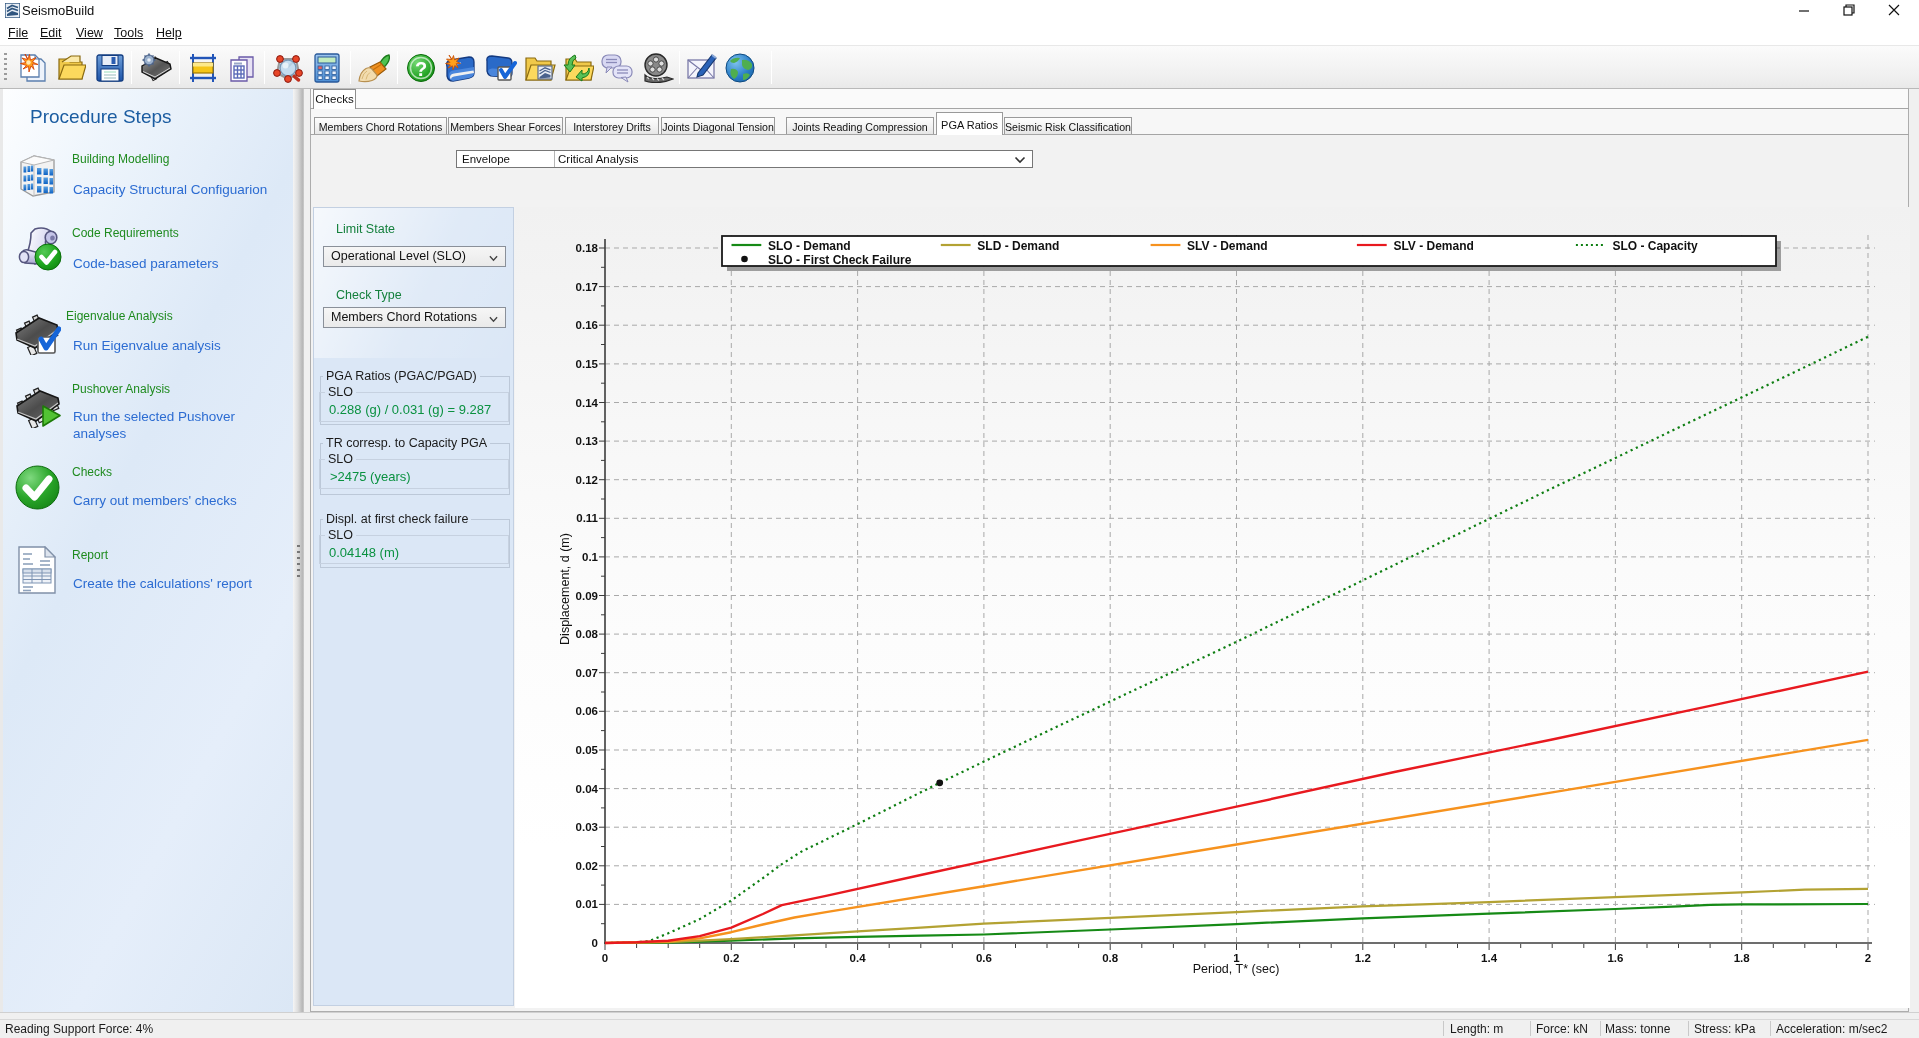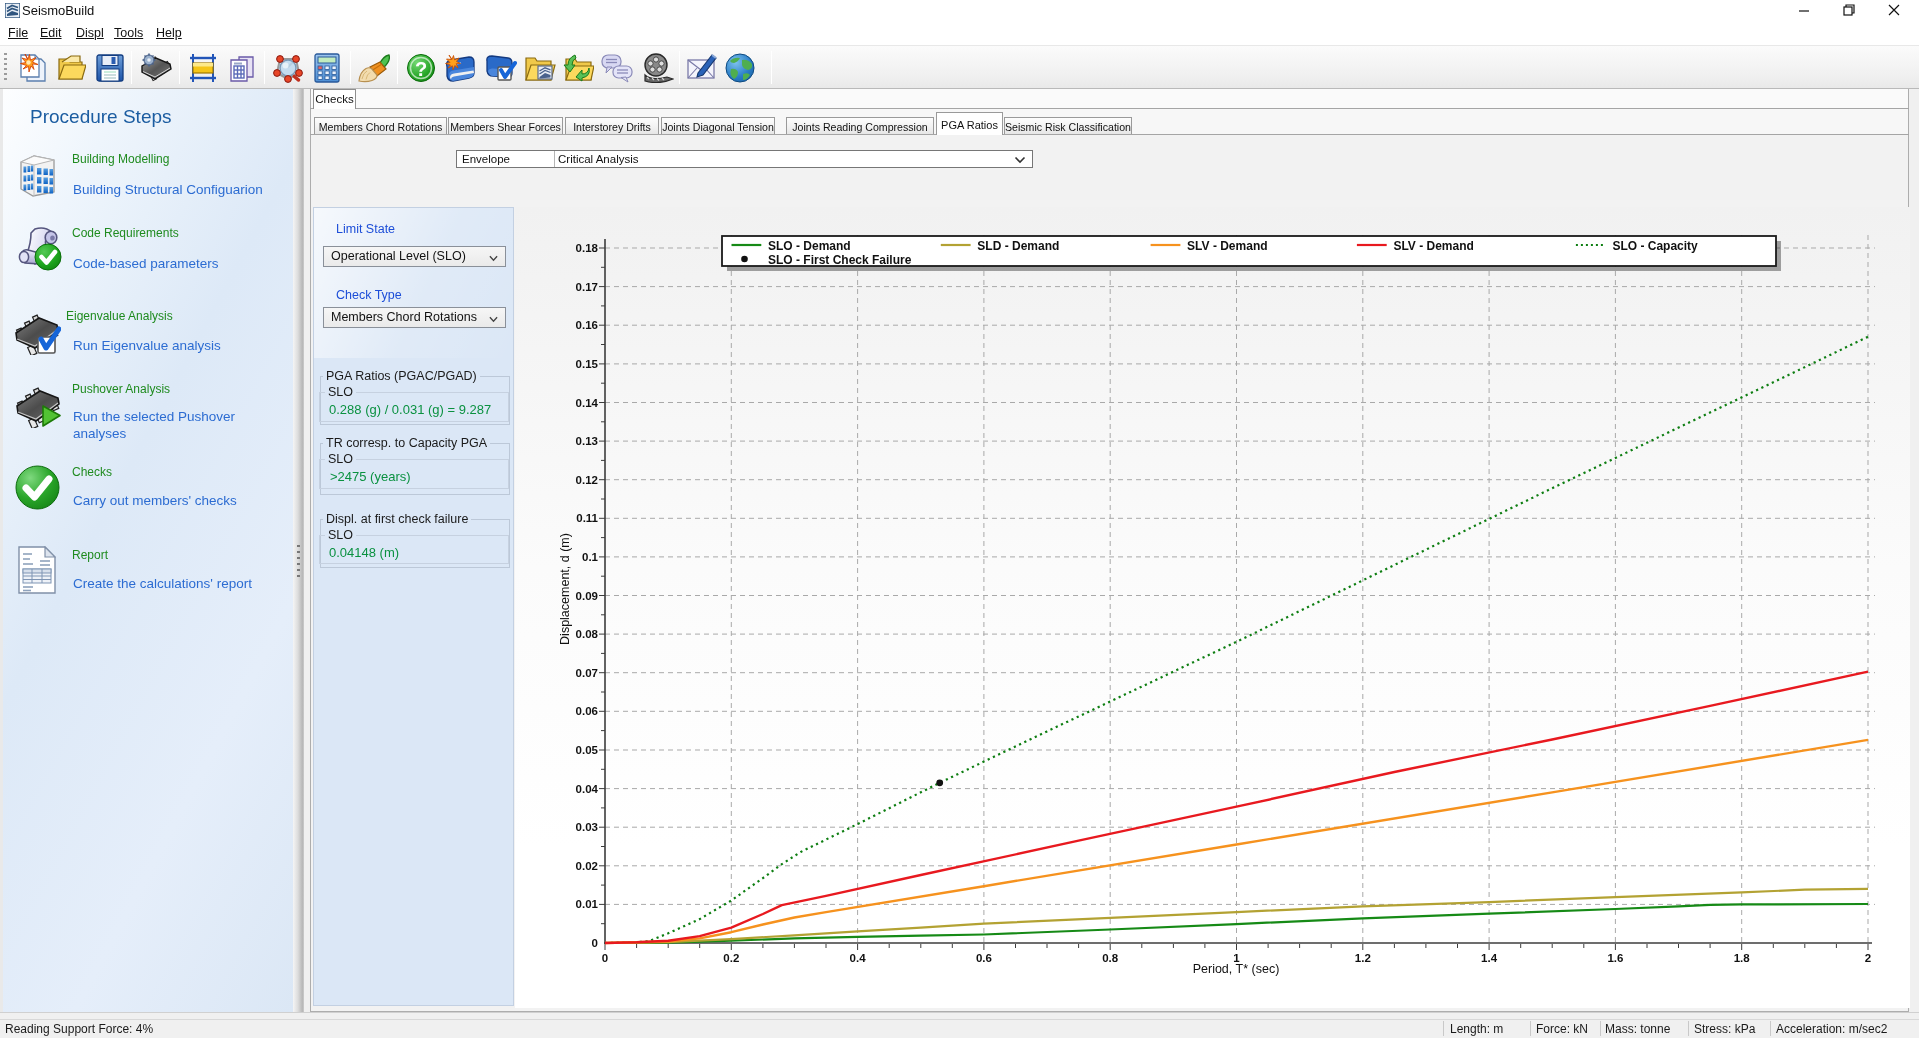--- a/index.html
+++ b/index.html
@@ -32,21 +32,21 @@
   #subband { left:311px; top:109px; width:1597px; height:26px; background:#f7f7f7; }
   .stab { position:absolute; top:117px; height:18px; background:linear-gradient(#fdfdfd,#f1f1f1 60%,#e6e6e6); border:1px solid #9a9a9a;
      font-size:10.6px; color:#111; text-align:center; padding-top:3px; z-index:2; white-space:nowrap; overflow:hidden; }
   #stabsel { position:absolute; top:112px; height:23px; background:#fff; border:1px solid #9a9a9a; border-bottom:none;
      font-size:11px; color:#111; text-align:center; padding-top:6px; z-index:4; white-space:nowrap; overflow:hidden; }
   #stabline { left:310px; top:134px; width:1599px; height:1px; background:#a5a5a5; z-index:3; }
   #combo { left:456px; top:150px; width:577px; height:18px; background:#fff; border:1px solid #767676; font-size:11.5px; color:#111; z-index:2; }
   #bluepanel { left:313px; top:207px; width:201px; height:799px; background:#dbe7f6; border:1px solid #c3d0e2; }
   #bphl { left:314px; top:208px; width:199px; height:150px;
      background:linear-gradient(115deg,rgba(255,255,255,0.75),rgba(255,255,255,0.15) 55%,rgba(255,255,255,0)); }
-  .bp-label { position:absolute; font-size:12.5px; color:#1d4ed8; }
+  .bp-label { position:absolute; font-size:12.5px; color:#15803d; }
   .dd { position:absolute; left:323px; width:183px; height:21px; background:linear-gradient(#f6f6f6,#eaeaea); border:1px solid #8a9099;
      font-size:12.5px; color:#111; padding:2px 0 0 7px; }
   .chev { position:absolute; width:9px; height:9px; }
   .grp { position:absolute; left:320px; width:190px; border:1px solid #bcc8d8; }
   .grpi { position:absolute; left:319px; width:190px; border:1px solid #c6d1e0; }
   .glab { position:absolute; font-size:12.5px; color:#1a1a1a; background:#dbe7f6; padding:0 3px; white-space:nowrap; }
   .gval { position:absolute; font-size:13px; color:#0a9140; white-space:nowrap; }
   #chartwrap { left:515px; top:207px; width:1395px; height:801px; }
   #statusbar { left:0; top:1019px; width:1919px; height:19px; background:#f0f0f0; border-top:1px solid #d8d8d8; }
   .st { position:absolute; top:1022px; font-size:12px; color:#1a1a1a; }
@@ -69,21 +69,21 @@
       <line x1="3" y1="8" x2="13" y2="8"></line>
       <rect x="48" y="4" width="8" height="8"></rect>
       <path d="M50 4 v-2 h8 v8 h-2"></path>
       <path d="M93 2 L103 12 M103 2 L93 12"></path>
     </g>
   </svg>
 </div>
 <div class="abs" id="menubar">
   <span class="menu" style="left:8px">File</span>
   <span class="menu" style="left:40px">Edit</span>
-  <span class="menu" style="left:76px">Displ</span>
+  <span class="menu" style="left:76px">View</span>
   <span class="menu" style="left:114px">Tools</span>
   <span class="menu" style="left:156px">Help</span>
 </div>
 <div class="abs" id="toolbar">
   <div class="abs" id="grip"></div>
   <svg class="ticon" style="left:17px;top:7px" width="30" height="30" viewBox="0 0 30 30">
   <path d="M10 6 L24 6 L28 10 L28 28 L10 28 Z" fill="#eef3fb" stroke="#5b7fae" stroke-width="1.3"></path>
   <path d="M4 2 L18 2 L22 6 L22 24 L4 24 Z" fill="#ffffff" stroke="#5b7fae" stroke-width="1.3"></path>
   <path d="M18 2 L18 6 L22 6 Z" fill="#c9d6ea" stroke="#5b7fae" stroke-width="1"></path>
   <path d="M8 1 L10.5 6.5 L5 5 L9 9.5 L3.5 10.5 L9.5 12.5 L6 16 L11.5 13.5 L12 19 L14 13 L17 16.5 L15.5 11 L21 11.5 L15.5 9 L19 4.5 L13.5 7 L12.5 1.5 L10.8 6 Z" fill="#ff9b1a" stroke="#d03a00" stroke-width="0.8"></path>
@@ -336,21 +336,21 @@
         <rect x="12" y="13.5" width="2.2" height="6"></rect>
     <rect x="4.5" y="23.5" width="2.8" height="6"></rect>
         <rect x="8.5" y="23" width="2.8" height="6"></rect>
         <rect x="12" y="22.5" width="2.2" height="6"></rect>
     <rect x="4.5" y="32.5" width="2.8" height="6"></rect>
         <rect x="8.5" y="32" width="2.8" height="6"></rect>
         <rect x="12" y="31.5" width="2.2" height="6"></rect>
   </g>
 </svg>
 <div class="lp-t" style="left:69px;top:63px">Building Modelling</div>
-<div class="lp-s" style="left:70px;top:93px">Building Structural Configuarion</div>
+<div class="lp-s" style="left:70px;top:93px">Capacity Structural Configuarion</div>
 
 <svg class="abs" style="left:14px;top:137px" width="46" height="45" viewBox="0 0 46 45">
   <defs>
     <linearGradient id="sc1" x1="0" y1="0" x2="1" y2="0.3">
           <stop offset="0" stop-color="#ffffff"></stop>
           <stop offset="0.7" stop-color="#dcdcf2"></stop>
           <stop offset="1" stop-color="#b9b9dd"></stop>
         </linearGradient>
     <linearGradient id="sc2" x1="0" y1="0" x2="0" y2="1">
           <stop offset="0" stop-color="#efeffc"></stop>

